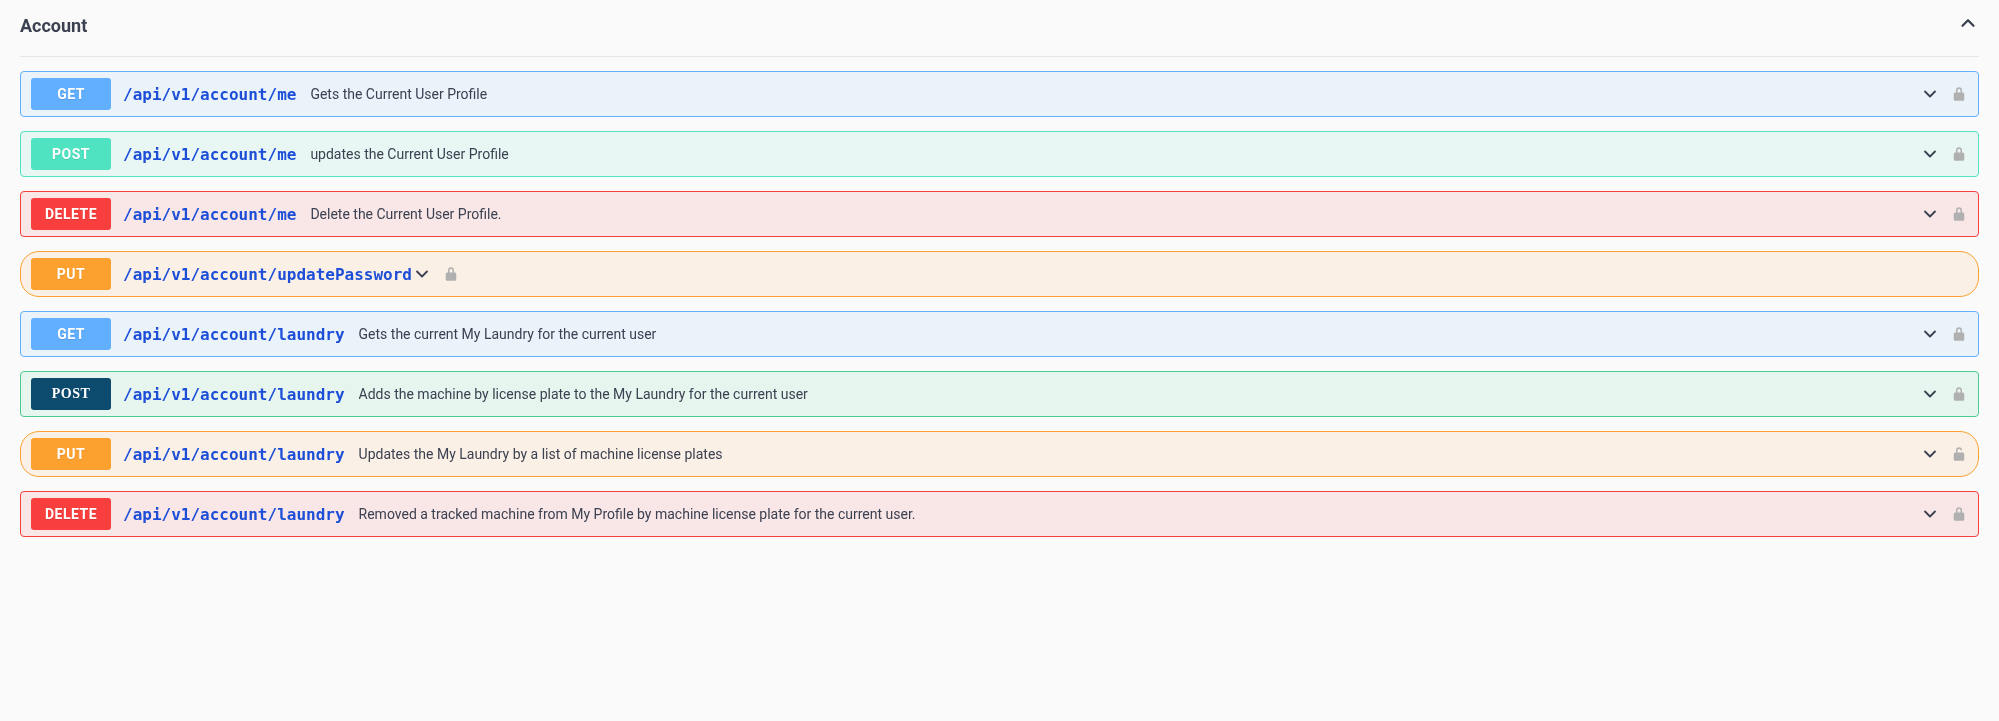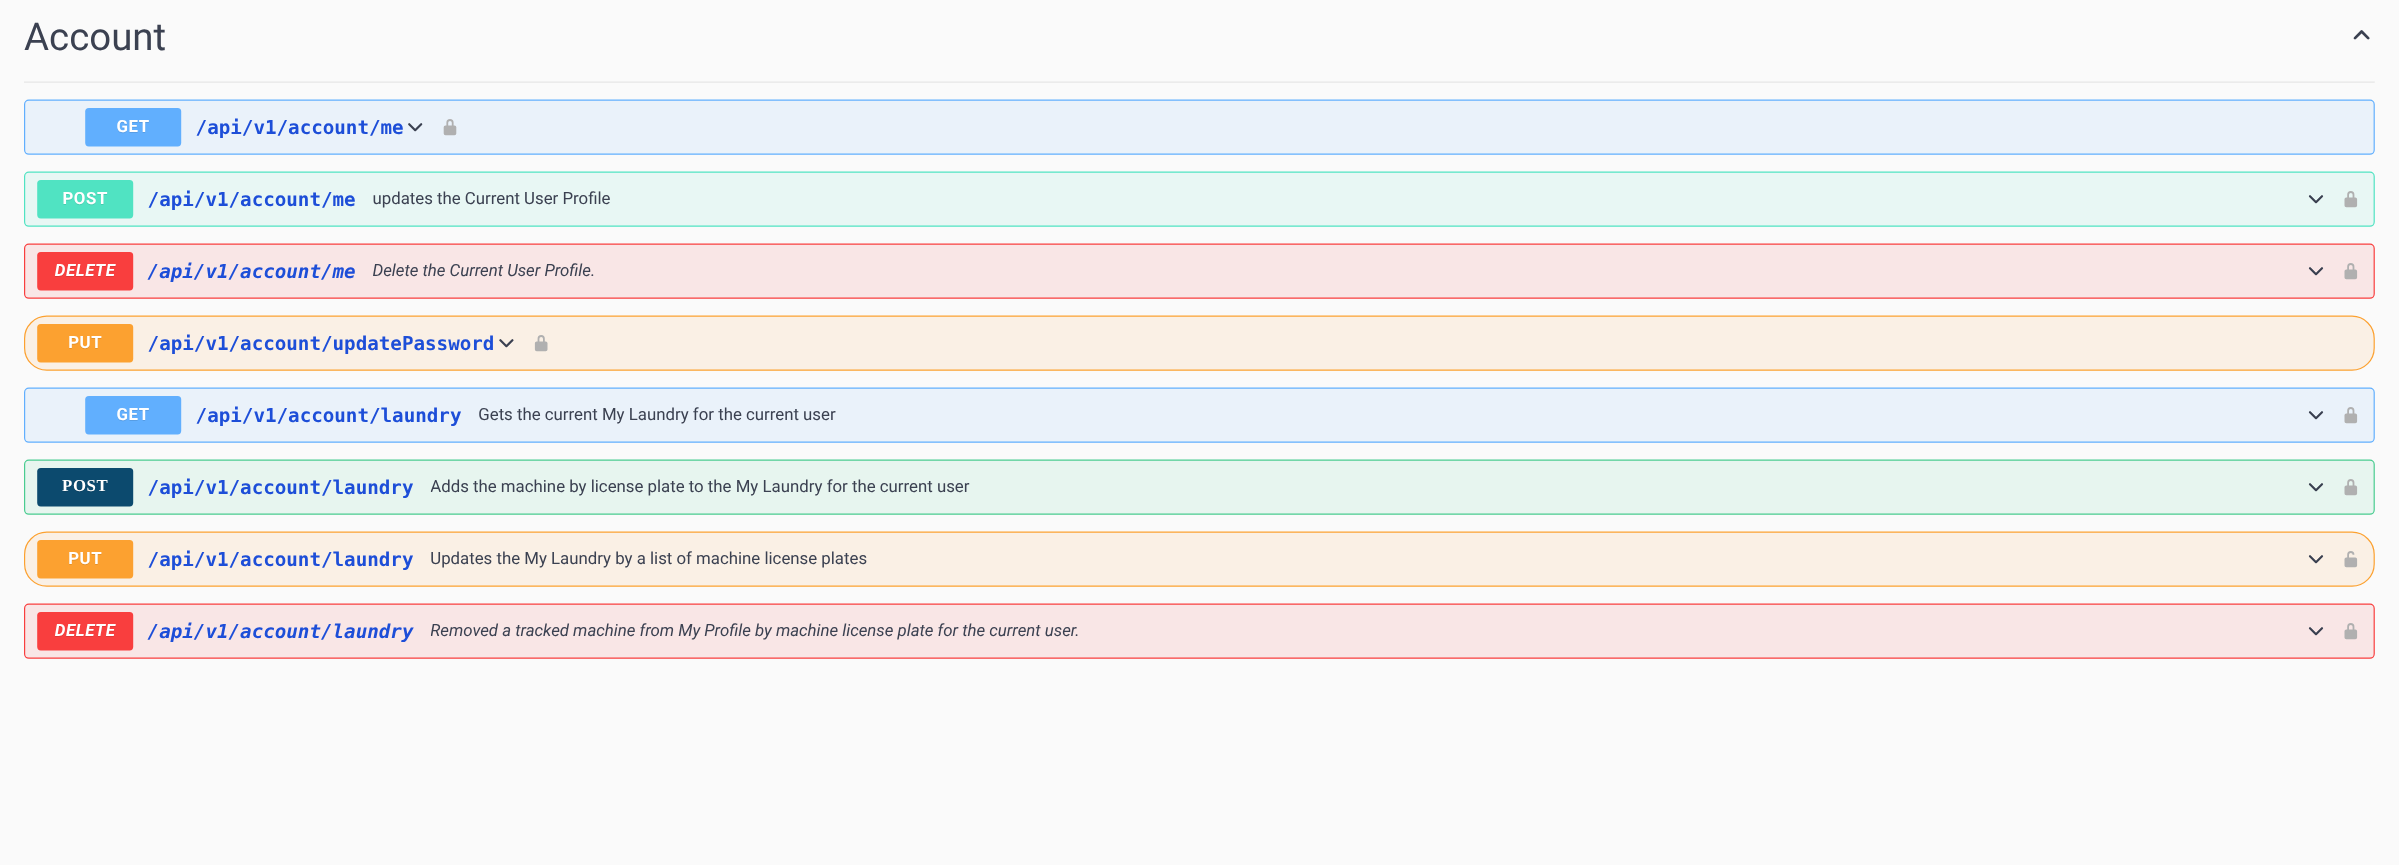--- a/index.html
+++ b/index.html
@@ -14,22 +14,22 @@
   }
   .section-header {
     display: flex;
     align-items: center;
     justify-content: space-between;
     padding: 12px 0 18px 0;
     border-bottom: 1px solid rgba(0,0,0,0.08);
     cursor: pointer;
   }
   .section-title {
-    font-size: 32px;
-    font-weight: 400;
+    font-size: 18px;
+    font-weight: 700;
     color: #3b4151;
   }
   .section-chevron svg { width: 22px; height: 22px; stroke: #3b4151; }
   .op-list { margin-top: 14px; }
   .op-row {
     display: flex;
     align-items: center;
     border: 1px solid;
     border-radius: 4px;
     padding: 6px 10px;
@@ -70,24 +70,24 @@
     align-items: center;
     gap: 10px;
   }
   .op-row .right svg { display: block; }
   .chev svg { width: 20px; height: 20px; stroke: #3b4151; }
   .lock svg { width: 18px; height: 18px; fill: #b0b0b0; }
   .lock.unlocked svg { fill: #b0b0b0; }
 
   
   .m-get    { background: rgba(97,175,254,0.10); border-color: #61affe; }
-  .m-get .method    { background: #61affe; margin-left: 40px; }
+  .m-get .method    { background: #61affe; }
   .m-patch  { background: rgba(80,227,194,0.10); border-color: #50e3c2; }
   .m-patch .method  { background: #50e3c2; }
-  .m-delete { background: rgba(249,62,62,0.10); border-color: #f93e3e; font-style: italic; }
+  .m-delete { background: rgba(249,62,62,0.10); border-color: #f93e3e; }
   .m-delete .method { background: #f93e3e; }
   .m-put    { background: rgba(252,161,48,0.10); border-color: #fca130; border-radius: 19px; }
   .m-put .method    { background: #fca130; }
   .m-post   { background: rgba(73,204,144,0.10); border-color: #49cc90; }
   .m-post .method   { background: #0c4a6e; font-family: Liberation Serif, serif; }
 </style>
 </head>
 <body>
 
 <div class="container">
@@ -97,20 +97,21 @@
       <svg viewBox="0 0 24 24" fill="none" stroke-width="2.5" stroke-linecap="round" stroke-linejoin="round">
           <polyline points="6 15 12 9 18 15"></polyline>
         </svg>
     </div>
   </div>
 
   <div class="op-list" id="op-list">
       <div class="op-row m-get">
         <div class="method">GET</div>
         <div class="path">/api/v1/account/me</div>
+        <div class="desc">Gets the Current User Profile</div>
         <div class="right">
           <div class="chev">
             <svg viewBox="0 0 24 24" fill="none" stroke-width="2.2" stroke-linecap="round" stroke-linejoin="round">
               <polyline points="6 9 12 15 18 9"></polyline>
             </svg>
           </div>
           <div class="lock">
             <svg viewBox="0 0 24 24">
               <path d="M17 10h-1V7a4 4 0 0 0-8 0v3H7a2 2 0 0 0-2 2v7a2 2 0 0 0 2 2h10a2 2 0 0 0 2-2v-7a2 2 0 0 0-2-2zm-7-3a2 2 0 0 1 4 0v3h-4V7z"></path>
             </svg>

